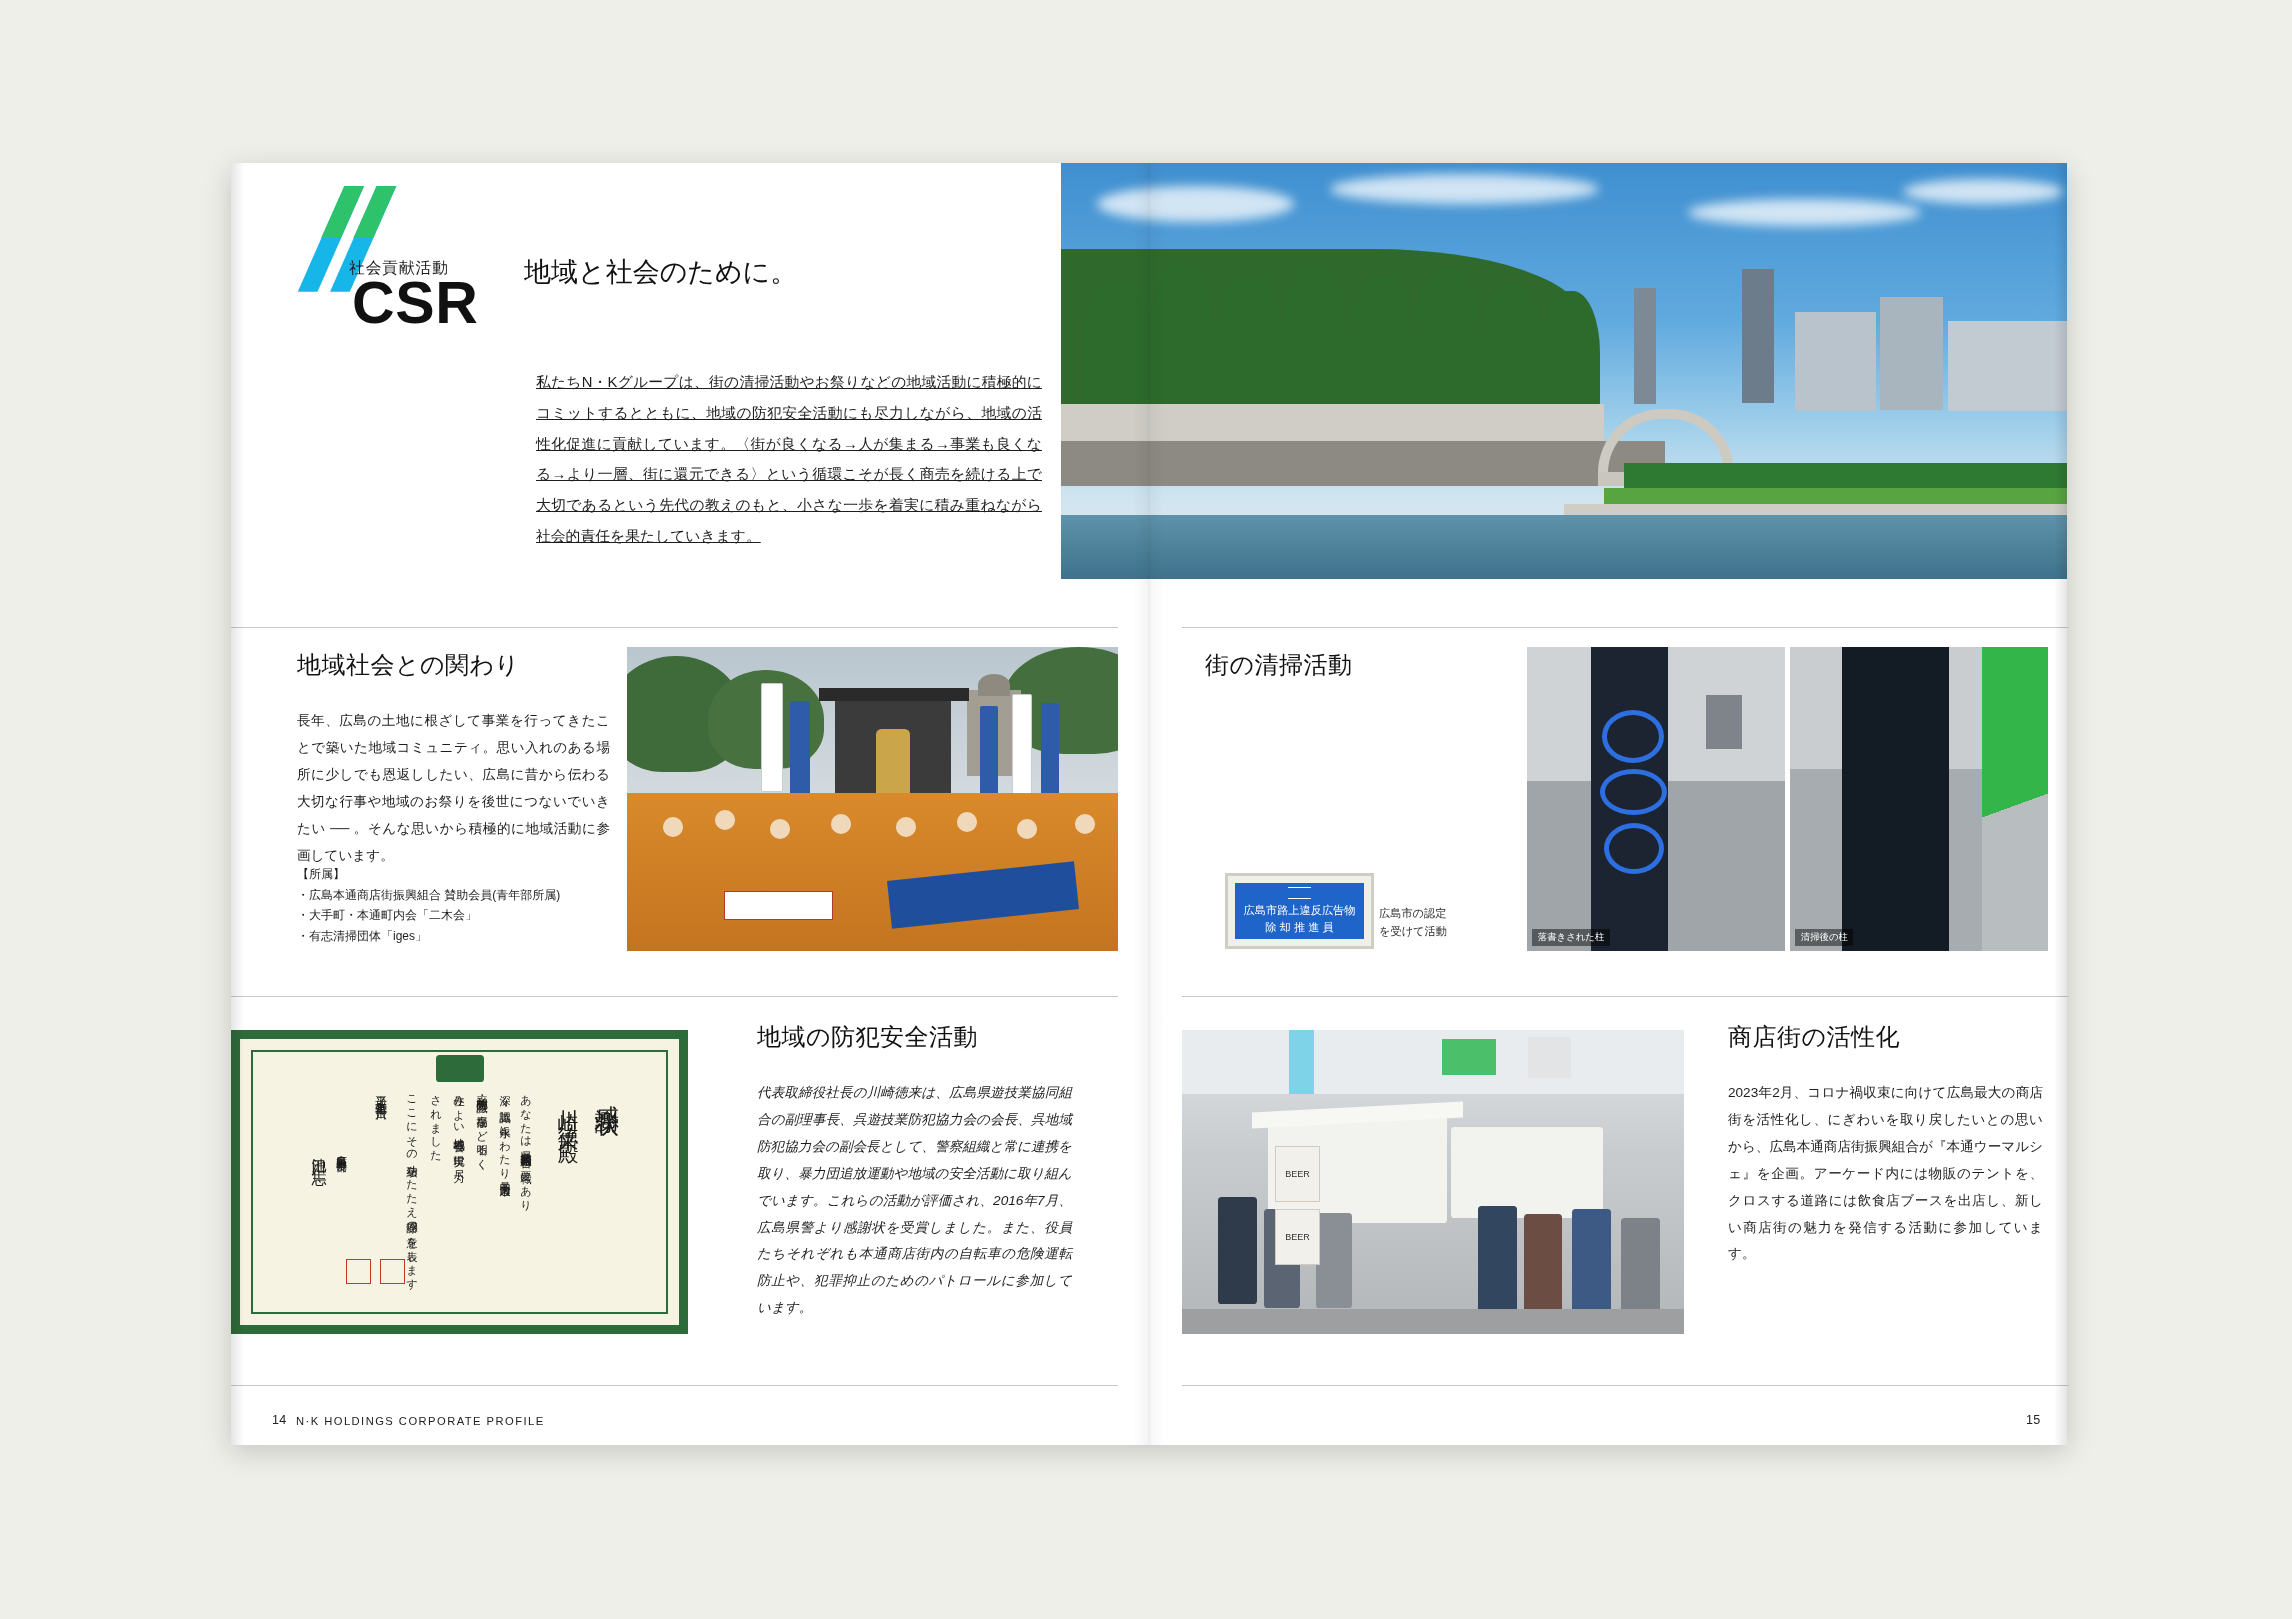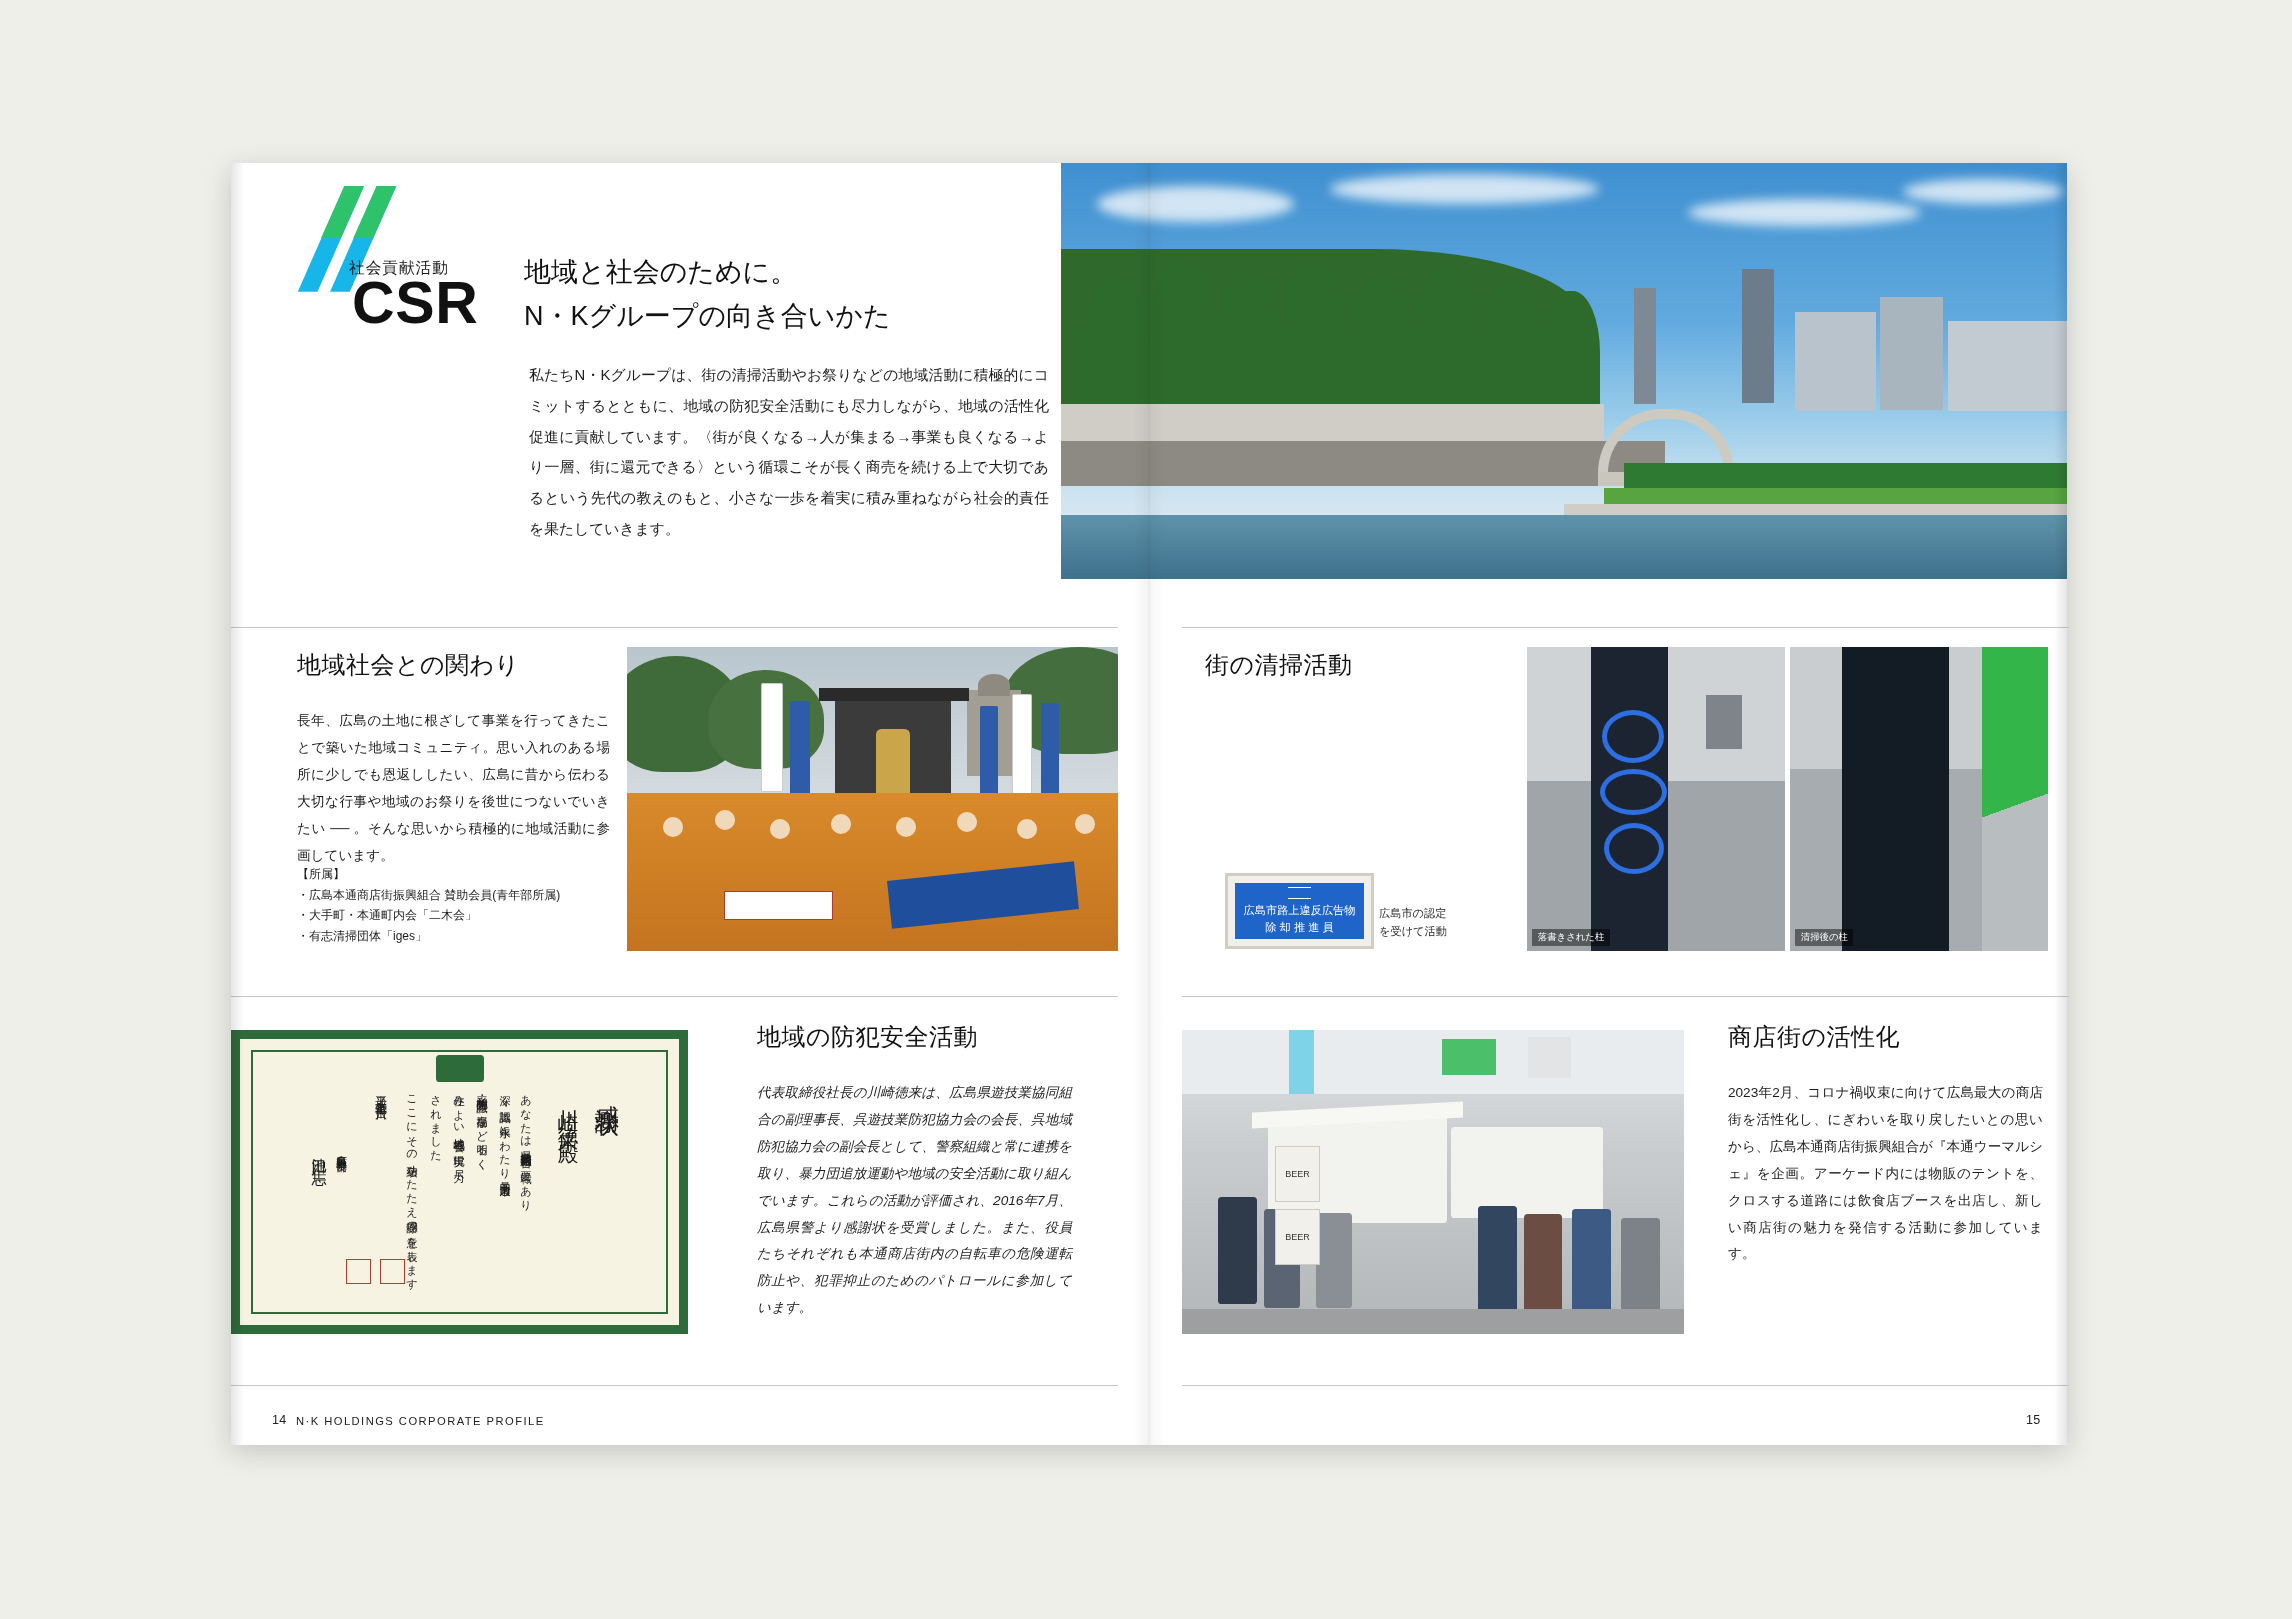--- a/index.html
+++ b/index.html
@@ -49,21 +49,21 @@
   
   .hero-head{
     position:absolute;left:524px;top:251px;width:537px;
     font-size:27px;line-height:1.62;color:#111;font-weight:400;
   }
   .hero-body{
     position:absolute;left:524px;top:355px;width:530px;
     font-size:14.8px;line-height:2.08;color:#1d1d1d;
     text-align:justify;
   }
-  .hero-body p{margin:5px;}
+  .hero-body p{margin:12px;text-decoration:underline;}
 
   
   .hero-photo{
     position:absolute;left:1061px;top:163px;width:1006px;height:416px;
     overflow:hidden;
   }
   .sky{position:absolute;inset:0;background:linear-gradient(to bottom,#3f8fd0 0%,#61aadf 38%,#9ccdea 62%,#cfe4f0 80%,#e7eef2 100%);}
   .cloud{position:absolute;background:rgba(255,255,255,.75);border-radius:50%;filter:blur(5.4px);}
   .bld{position:absolute;background:#8c99a5;}
   .bld2{position:absolute;background:#b9c3cb;}
@@ -137,21 +137,20 @@
       <polygon points="58,118 110,0 132,0 80,118" fill="#17b6e8"></polygon>
       <polygon points="74,0 96,0 70,58 48,58" fill="#2ec36b"></polygon>
       <polygon points="110,0 132,0 106,58 84,58" fill="#2ec36b"></polygon>
     </svg>
   </div>
   <div class="csr-label">社会貢献活動</div>
   <div class="csr-word">CSR</div>
 
   <div class="hero-head">
     <div>地域と社会のために。</div>
-    <div>N・Kグループの向き合いかた</div>
   </div>
   <div class="hero-body">
     <p>私たちN・Kグループは、街の清掃活動やお祭りなどの地域活動に積極的にコミットするとともに、地域の防犯安全活動にも尽力しながら、地域の活性化促進に貢献しています。〈街が良くなる→人が集まる→事業も良くなる→より一層、街に還元できる〉という循環こそが長く商売を続ける上で大切であるという先代の教えのもと、小さな一歩を着実に積み重ねながら社会的責任を果たしていきます。</p>
   </div>
 
   <div class="hero-photo ph">
     <div class="sky"></div>
     <div class="cloud" style="left:36px;top:23px;width:197px;height:36px;"></div>
     <div class="cloud" style="left:269px;top:10.7px;width:269px;height:30px;"></div>
     <div class="cloud" style="left:627px;top:36px;width:233px;height:27px;"></div>

